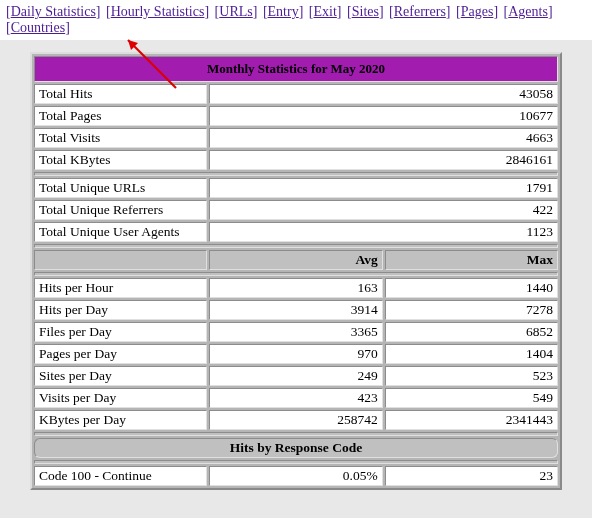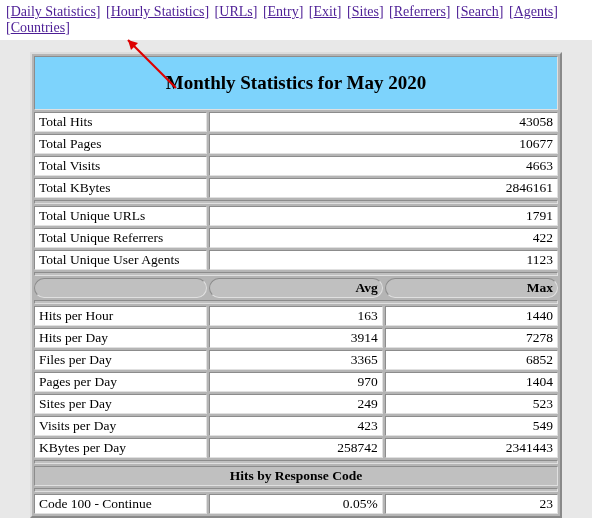--- a/index.html
+++ b/index.html
@@ -36,66 +36,66 @@
     padding: 12px 30px 0 30px;
   }
   table.stats {
     width: 100%;
     border-collapse: separate;
     border-spacing: 2px;
     background: #b5b5b5;
     border: 2px outset #ddd;
   }
   table.stats th.title {
-    background: #7dd3fc;
+    background: #a21caf;
     text-align: center;
     font-weight: bold;
-    font-size: 19px;
-    padding: 15px;
+    font-size: 13px;
+    padding: 4px;
     border: 1px inset #e0e0e0;
   }
   table.stats td, table.stats th.colhead, table.stats th.sect {
     border: 1px inset #e0e0e0;
     padding: 1px 4px;
     font-size: 13.5px;
     vertical-align: middle;
   }
   td.lbl { background: #fff; text-align: left; }
   td.val { background: #fff; text-align: right; font-weight: normal; }
   th.colhead {
     background: #c0c0c0;
     text-align: right;
     font-weight: bold;
     width: 70px;
-    border-radius: 10px;
   }
   th.colhead.blank { background: #c0c0c0; }
   th.sect {
     background: #c0c0c0;
     text-align: center;
     font-weight: bold;
+    border-radius: 6px;
   }
   tr.separator td {
     background: #c0c0c0;
     height: 4px;
     padding: 0;
   }
 </style>
 </head>
 <body>
 
 <div class="topnav">
   <a href="#">[<span>Daily Statistics</span>]</a>
   <a href="#">[<span>Hourly Statistics</span>]</a>
   <a href="#">[<span>URLs</span>]</a>
   <a href="#">[<span>Entry</span>]</a>
   <a href="#">[<span>Exit</span>]</a>
   <a href="#">[<span>Sites</span>]</a>
   <a href="#">[<span>Referrers</span>]</a>
-  <a href="#">[<span>Search</span>]</a>
+  <a href="#">[<span>Pages</span>]</a>
   <a href="#">[<span>Agents</span>]</a>
   <a href="#">[<span>Countries</span>]</a>
 </div>
 
 <div class="arrow-wrap">
   <svg class="arrow" width="60" height="56">
     <line x1="56" y1="52" x2="8" y2="4" stroke="#d00" stroke-width="2.2"></line>
     <polygon points="8,4 18,7 11,14" fill="#d00"></polygon>
   </svg>
 </div>

